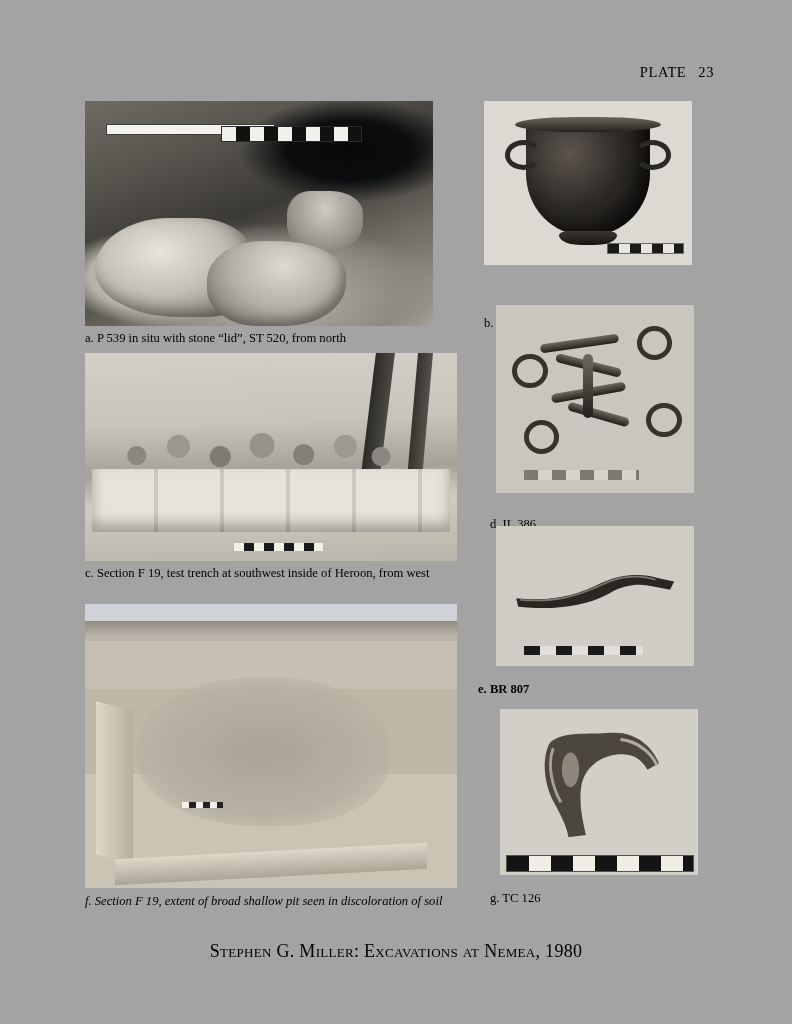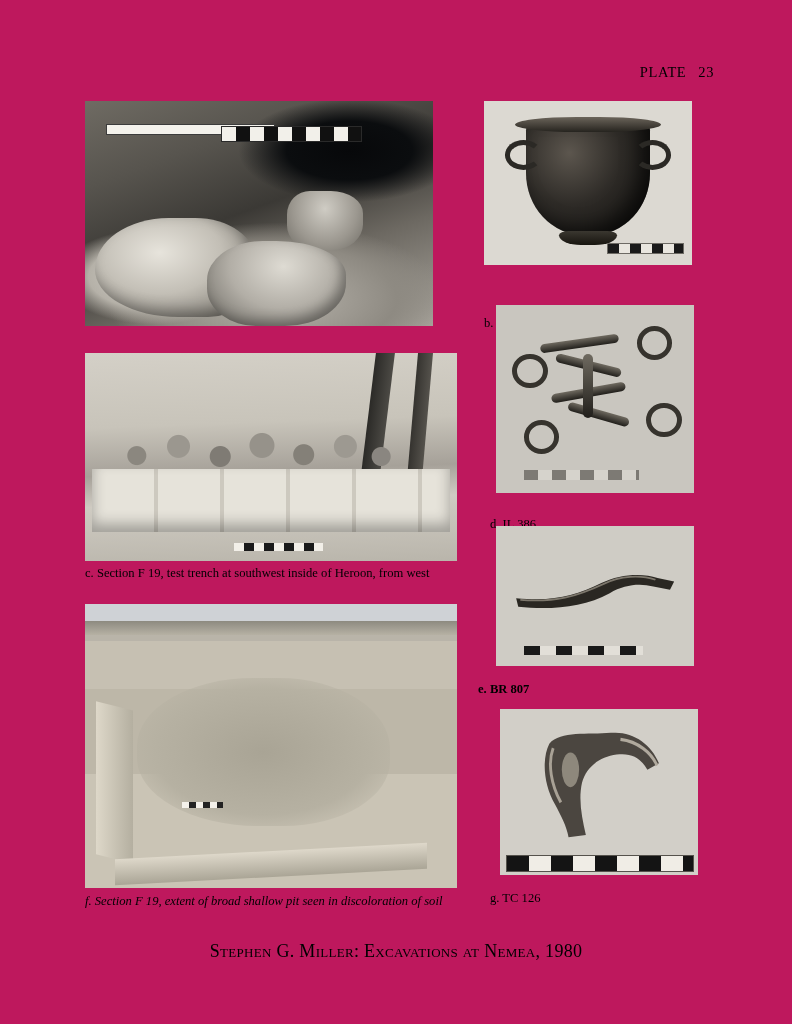--- a/index.html
+++ b/index.html
@@ -12,21 +12,21 @@
     height: 1024px;
     font-family: "Liberation Serif", serif;
     color: #000;
     position: relative;
     overflow: hidden;
   }
   .page {
     position: absolute;
     left: 0; top: 0;
     width: 792px; height: 1024px;
-    background: #be185d;
+    background: #a3a3a3;
   }
 
   
   .plate-header {
     position: absolute;
     right: 78px;
     top: 64px;
     font-size: 14.5px;
     letter-spacing: 0.6px;
     font-variant: small-caps;
@@ -263,20 +263,21 @@
 
   <div class="fig" id="figA">
     <div class="ph">
       <div class="scale-a"></div>
       <div class="scale-b"></div>
       <div class="rock3"></div>
       <div class="rock1"></div>
       <div class="rock2"></div>
     </div>
   </div>
+  <div class="cap" id="capA"><span>a.  P 539 in situ with stone “lid”, ST 520, from north</span></div>
 
   <div class="fig" id="figB">
     <div class="ph">
       <div class="vase"></div>
       <div class="rim"></div>
       <div class="handleL"></div>
       <div class="handleR"></div>
       <div class="foot"></div>
       <div class="scale"></div>
     </div>

